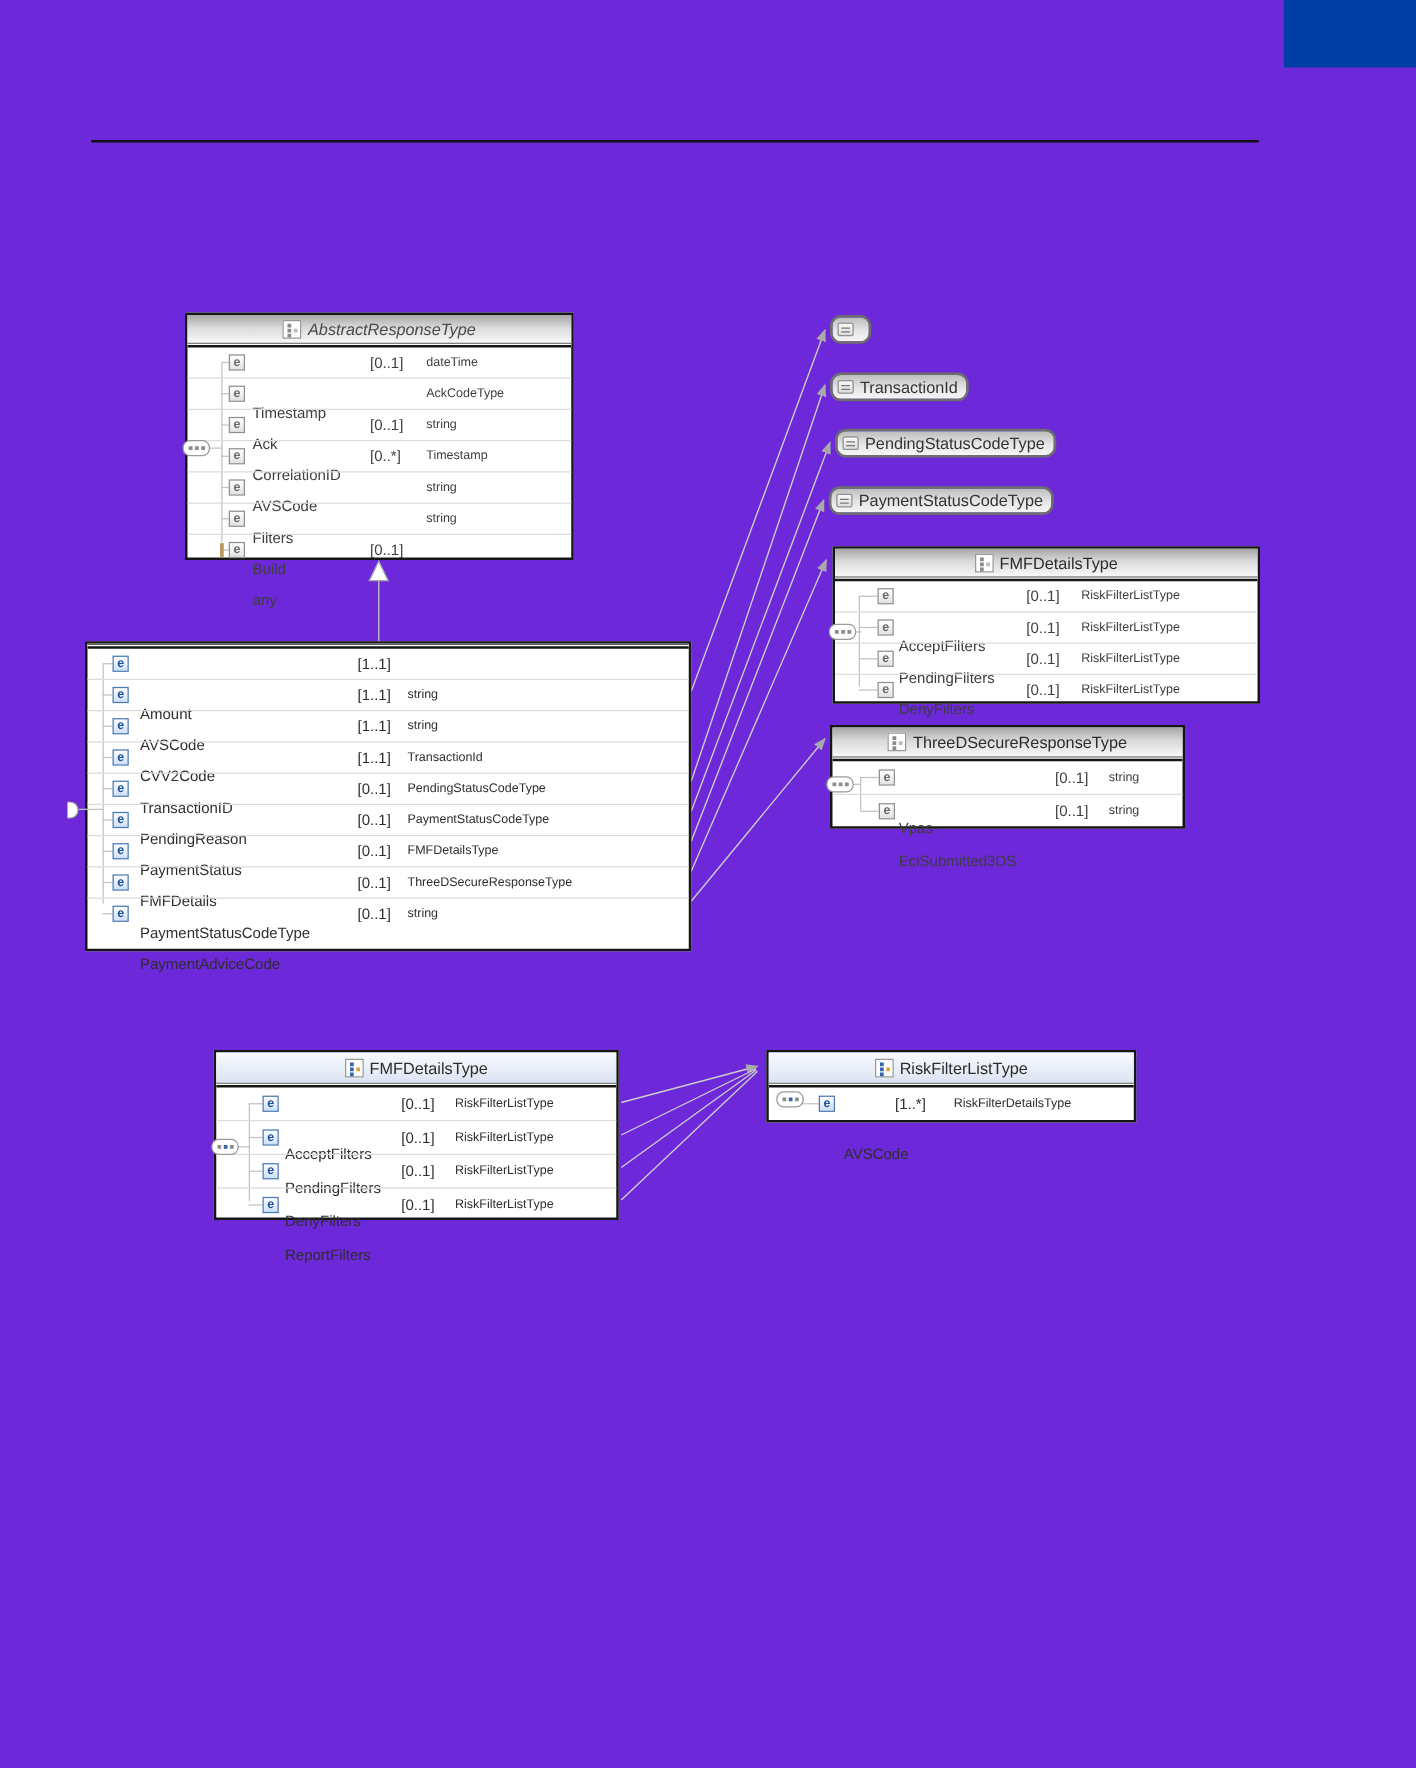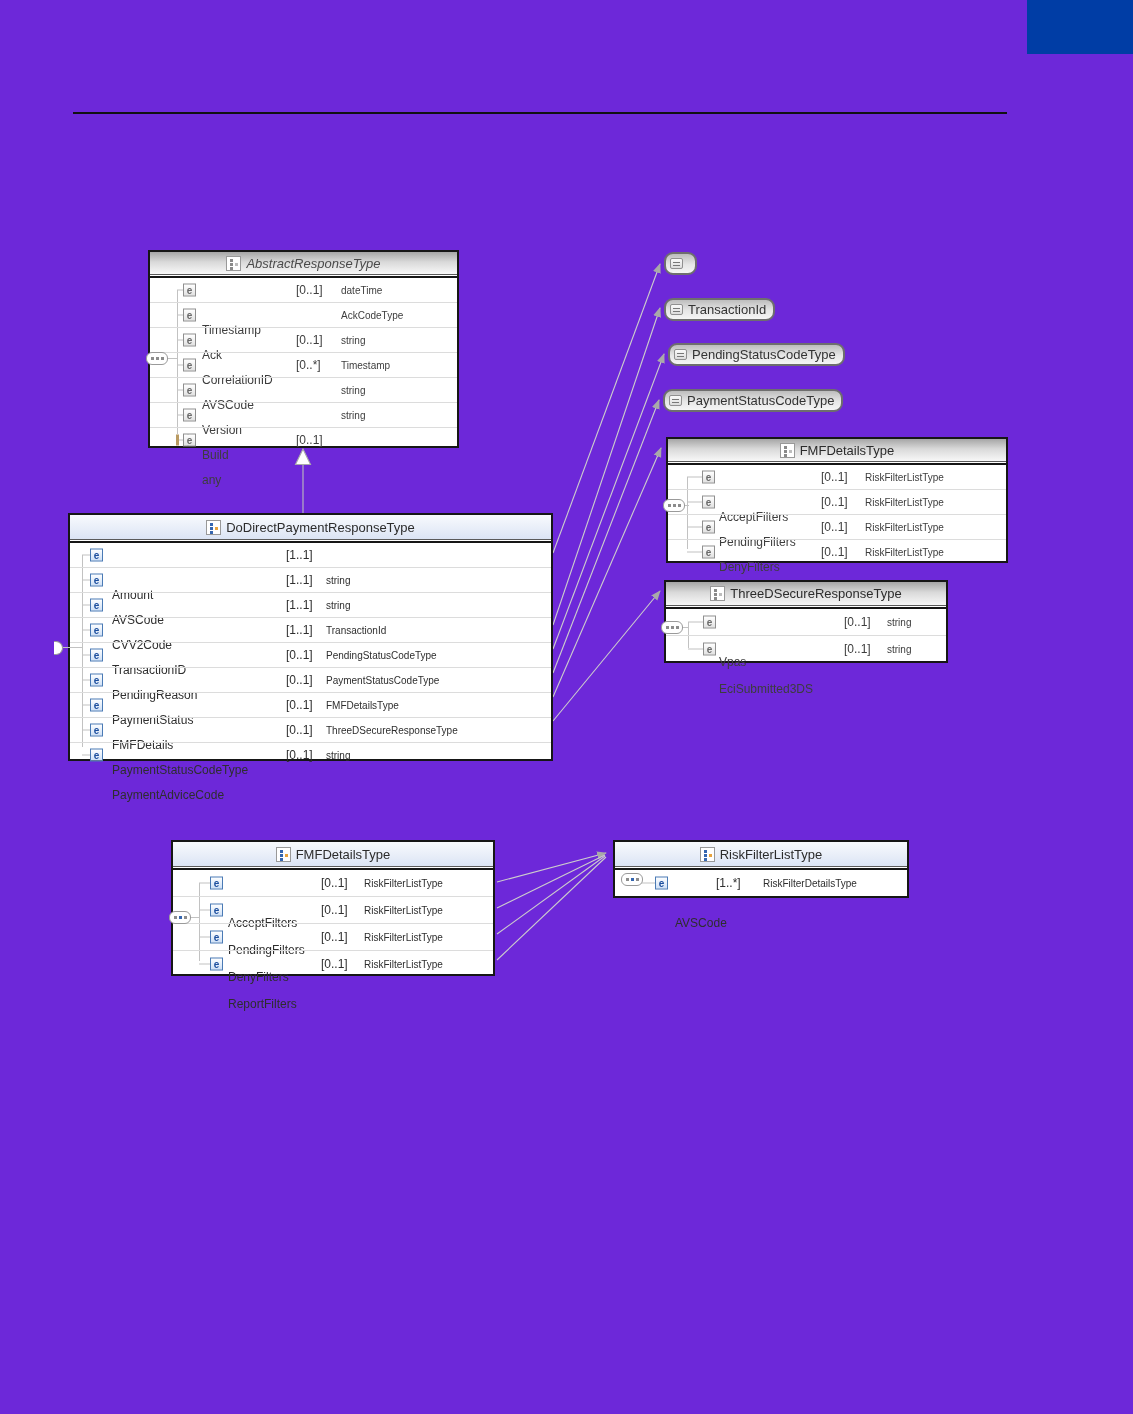--- a/index.html
+++ b/index.html
@@ -122,21 +122,21 @@
         <div class="trow">
           <span class="stub"></span>
           <span class="eicon">e</span>
           <span class="fname">AVSCode</span>
           <span class="fcard">[0..*]</span>
           <span class="ftype">Timestamp</span>
         </div>
         <div class="trow">
           <span class="stub"></span>
           <span class="eicon">e</span>
-          <span class="fname">Version</span>
+          <span class="fname">Filters</span>
           <span class="fcard"></span>
           <span class="ftype">string</span>
         </div>
         <div class="trow">
           <span class="stub"></span>
           <span class="eicon">e</span>
           <span class="fname">Build</span>
           <span class="fcard"></span>
           <span class="ftype">string</span>
         </div>
@@ -152,24 +152,20 @@
     <span class="seq" style="left:-4px;top:100px;">
         <i></i>
         <i></i>
         <i></i>
       </span>
     <span class="seqlink" style="left:16px;top:106px;width:12px;"></span>
   </div>
 
   <div class="box blue" style="left:68px;top:513px;width:485px;height:248px;--hdr-h:24px;--row-h:24px;
               --tree-x:12px;--icon-x:20px;--name-x:42px;--card-x:216px;--type-x:256px;">
-    <div class="bhdr">
-      <span class="ct-icon"></span>
-      <span class="btitle">DoDirectPaymentResponseType</span>
-    </div>
     <div class="dblsep"></div>
     <div class="rows">
       <div class="treeline" style="top:12px;height:192px;"></div>
     <div class="trow">
           <span class="stub"></span>
           <span class="eicon">e</span>
           <span class="fname">Amount</span>
           <span class="fcard">[1..1]</span>
           <span class="ftype"></span>
         </div>

